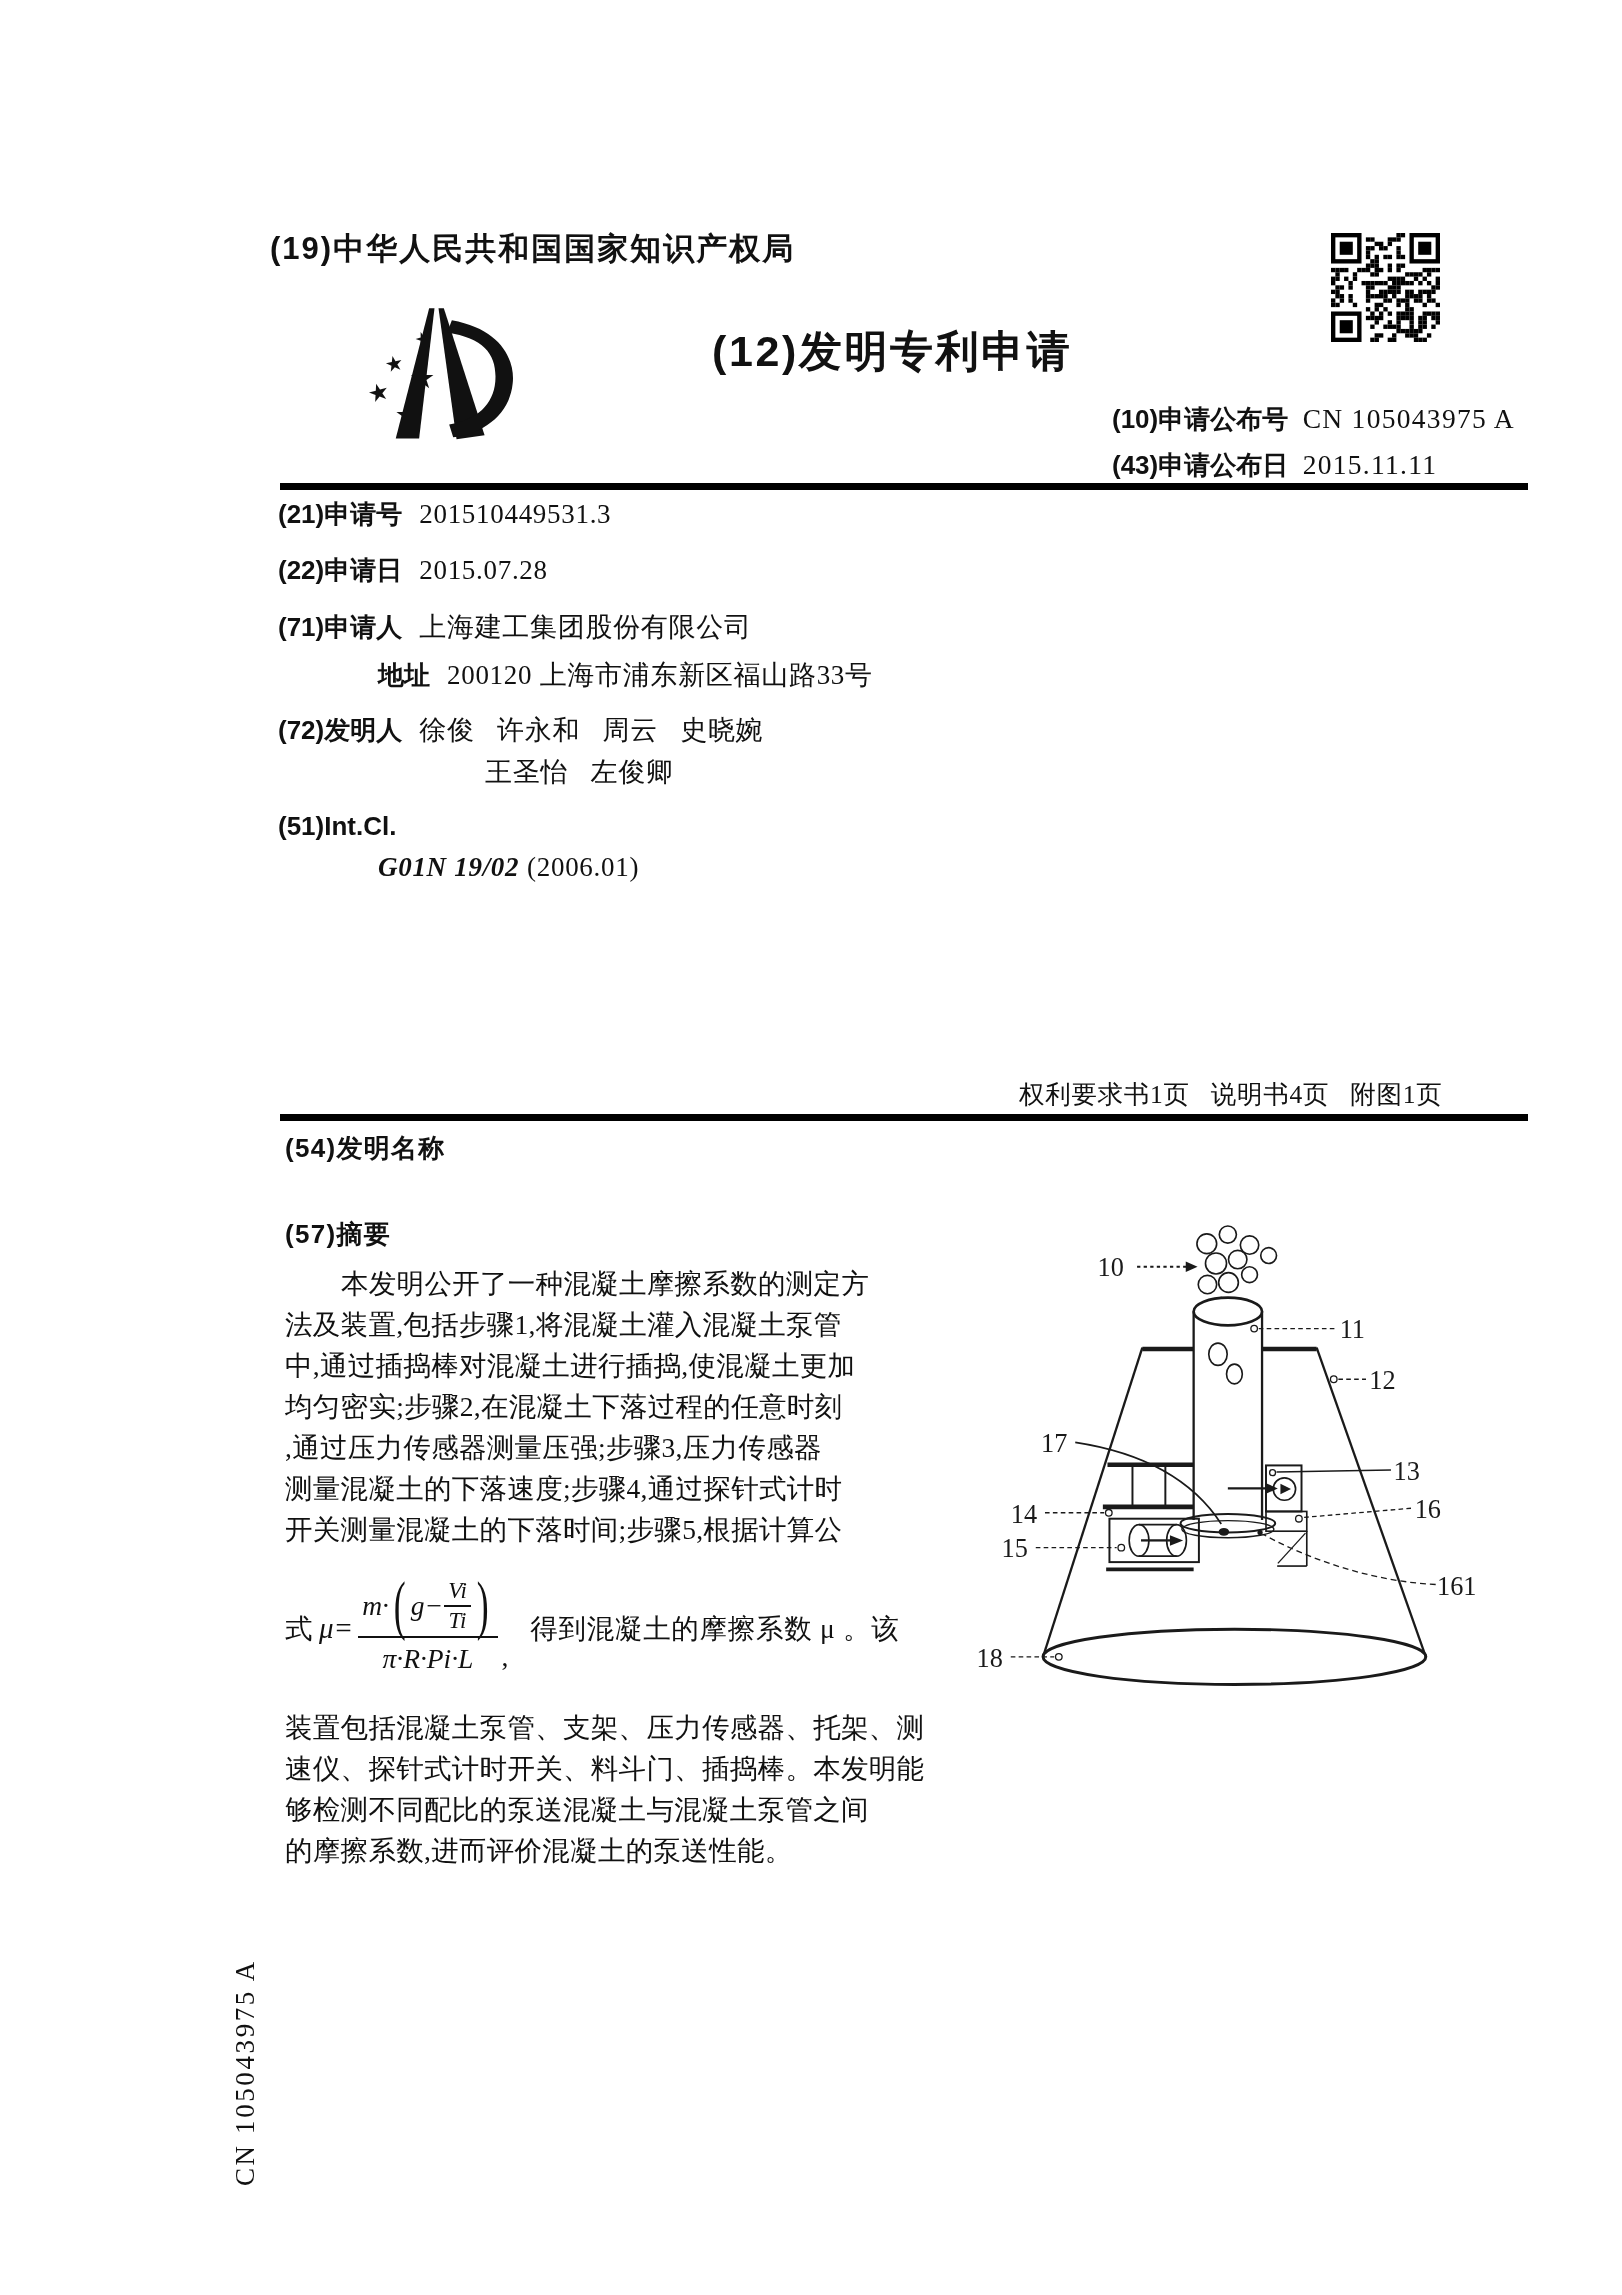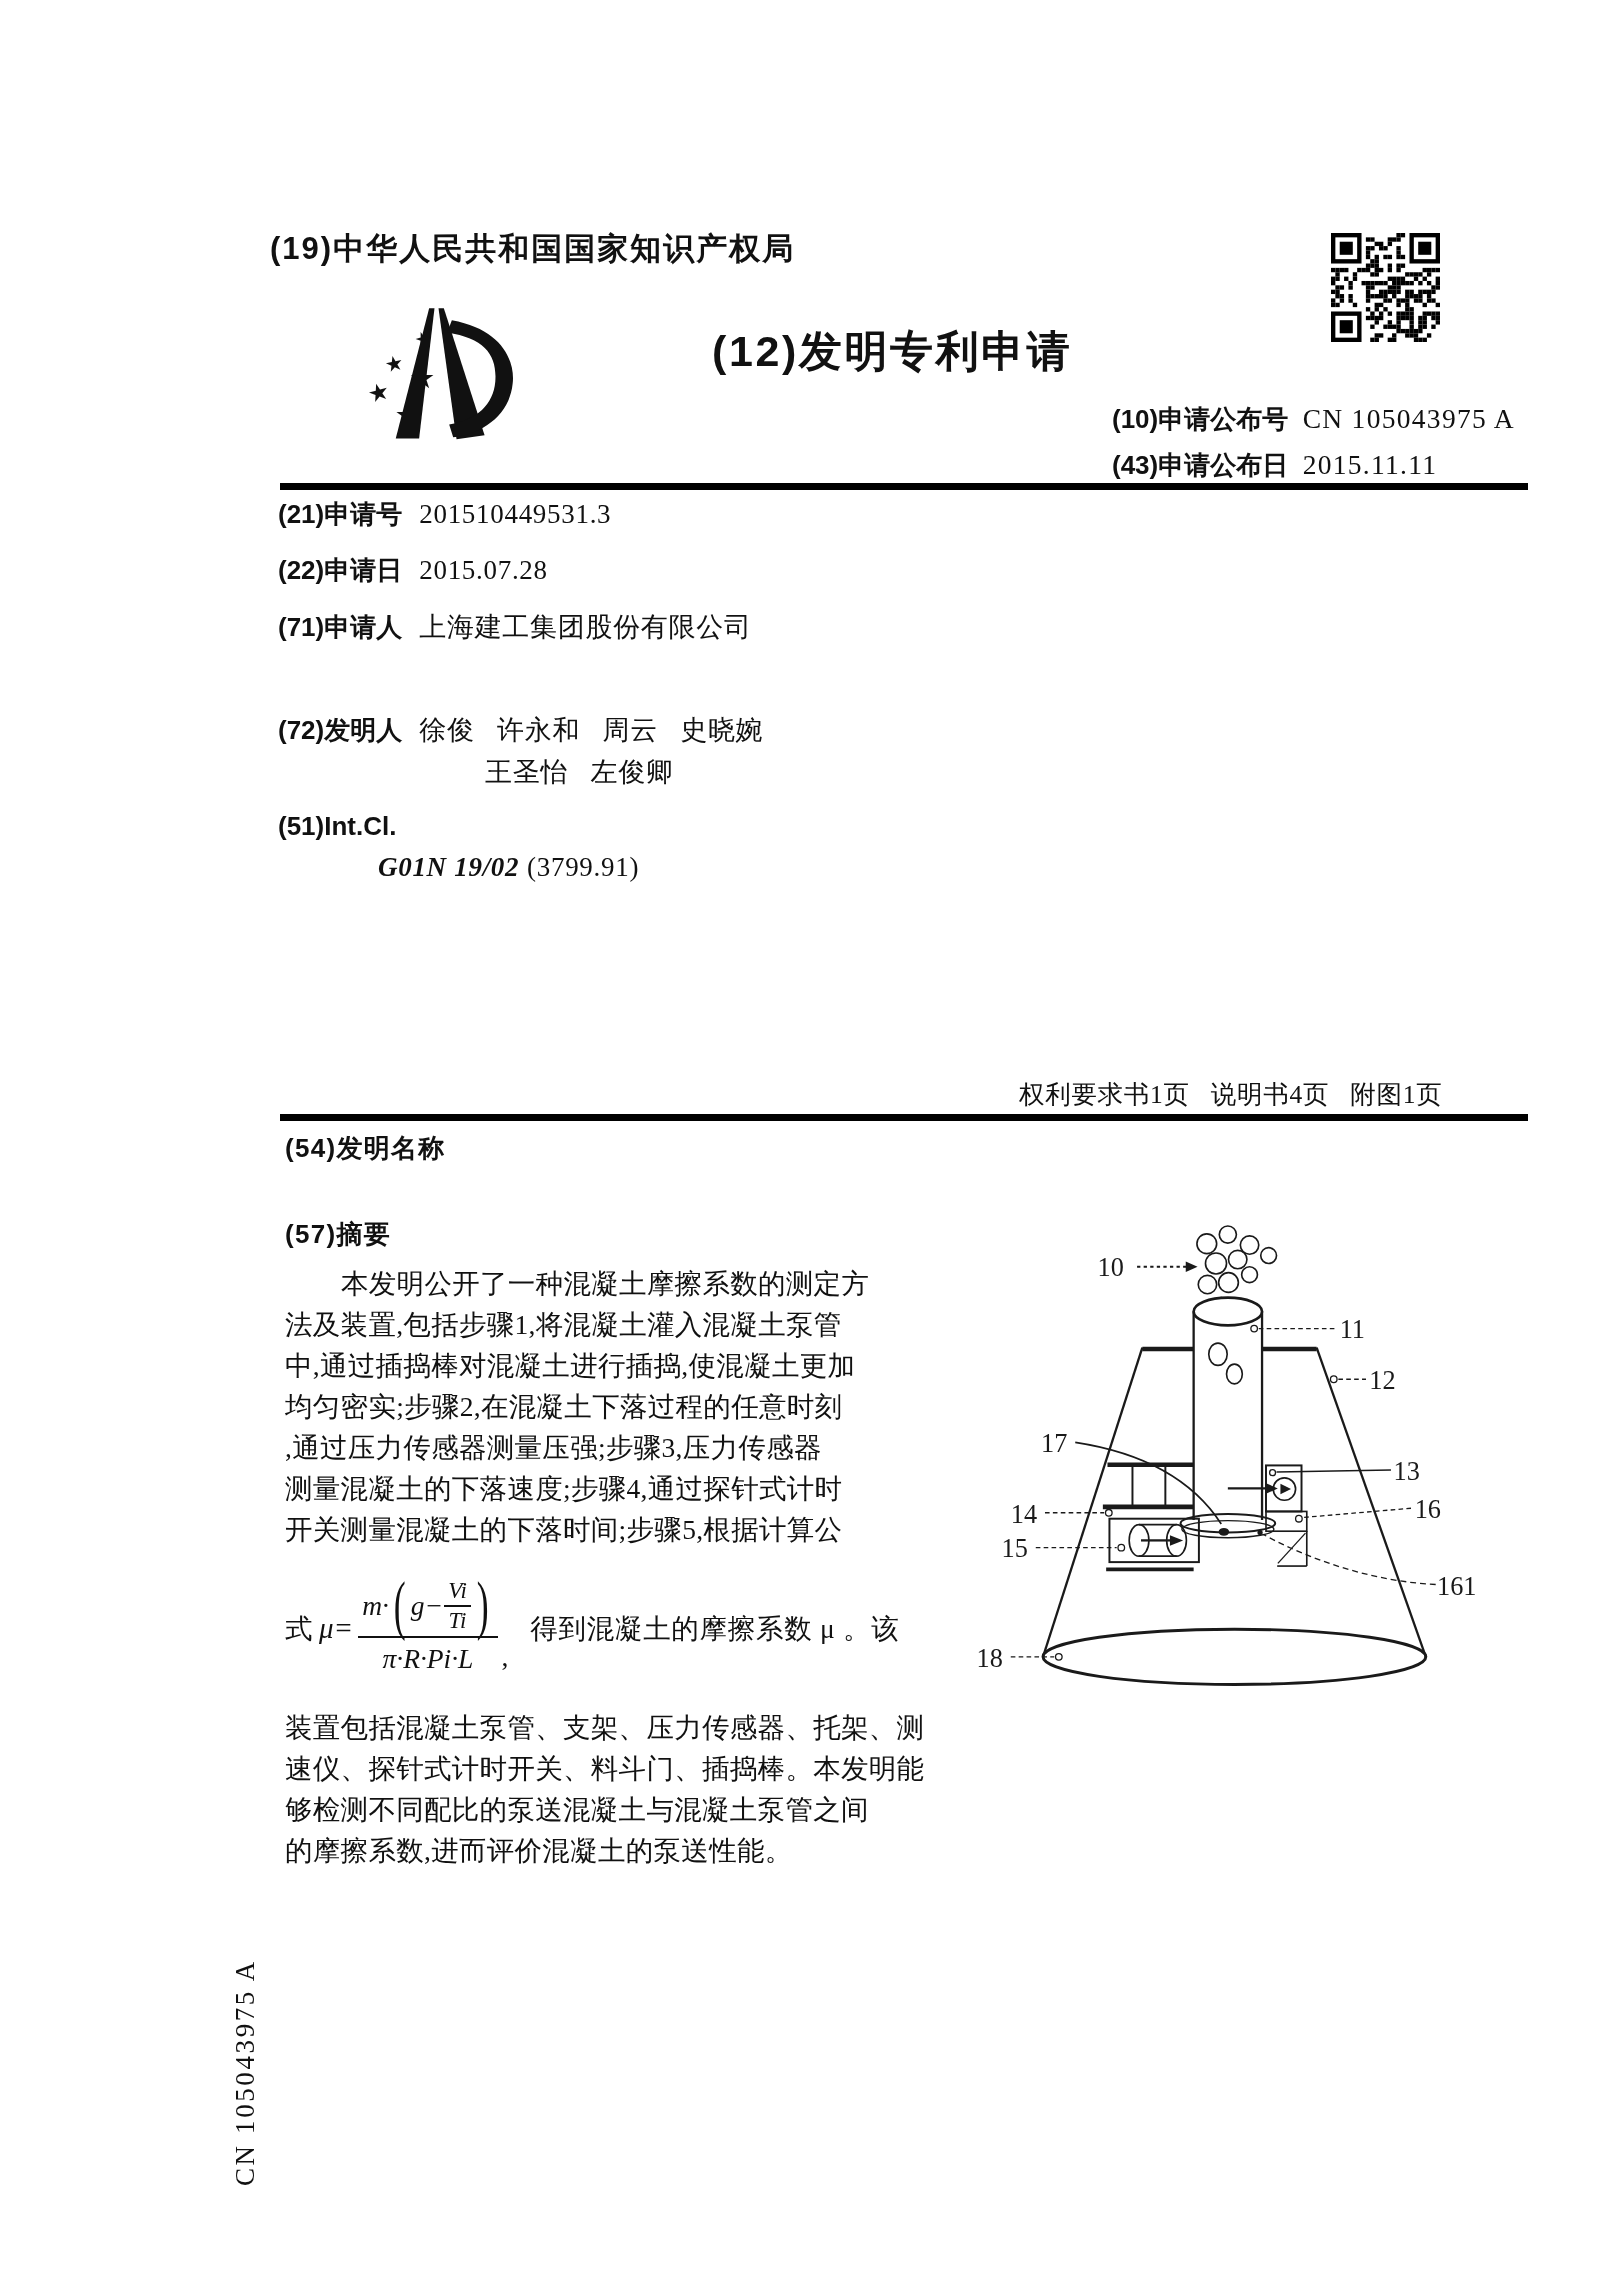--- a/index.html
+++ b/index.html
@@ -309,33 +309,37 @@
     <span class="val">201510449531.3</span>
   </div>
   <div class="abs bib-row" style="left:278px;top:553px;">
     <span class="lbl sans">(22)申请日</span>
     <span class="val">2015.07.28</span>
   </div>
   <div class="abs bib-row" style="left:278px;top:609px;">
     <span class="lbl sans">(71)申请人</span>
     <span class="val">上海建工集团股份有限公司</span>
   </div>
+  <div class="abs bib-row" style="left:378px;top:657px;">
+    <span class="lbl sans">地址</span>
+    <span class="val">200120 上海市浦东新区福山路33号</span>
+  </div>
   <div class="abs bib-row" style="left:278px;top:712px;">
     <span class="lbl sans">(72)发明人</span>
     <span class="val">徐俊   许永和   周云   史晓婉</span>
   </div>
   <div class="abs bib-row" style="left:485px;top:754px;">
     <span class="val">王圣怡   左俊卿</span>
   </div>
   <div class="abs bib-row" style="left:278px;top:811px;">
     <span class="lbl sans">(51)Int.Cl.</span>
   </div>
   <div class="abs bib-row" style="left:378px;top:852px;">
     <span class="val italic">G01N 19/02</span>
-    <span class="val" style="margin-left:-9.2px;">(3799.91)</span>
+    <span class="val" style="margin-left:-9.2px;">(2006.01)</span>
   </div>
 
   <div class="abs pages-info">权利要求书1页   说明书4页   附图1页</div>
 
   <div class="abs rule" style="left:280px;top:1114px;width:1248px;"></div>
 
   <div class="abs sec-label sans" style="left:285px;top:1131px;">(54)发明名称</div>
 
   <div class="abs sec-label sans" style="left:285px;top:1217px;">(57)摘要</div>
 

